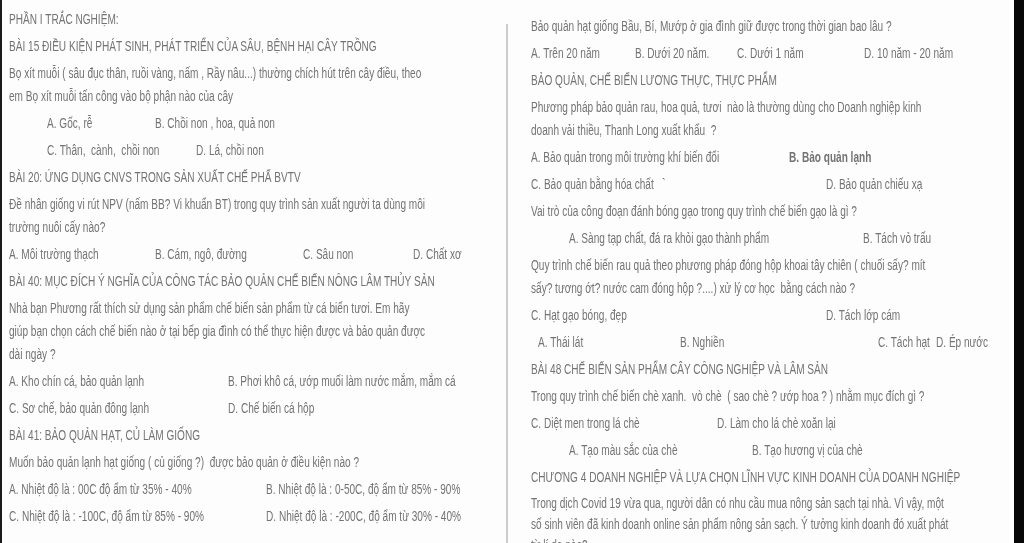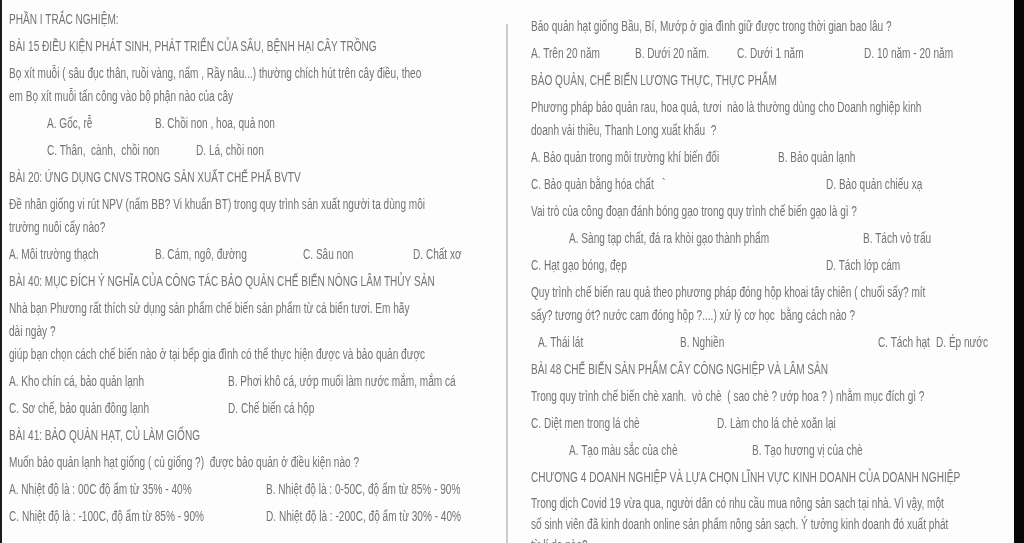--- a/index.html
+++ b/index.html
@@ -64,22 +64,22 @@
           <span class="opt" style="left: 146px;"><span class="t">B. Cám, ngô, đường</span></span>
           <span class="opt" style="left: 294px;"><span class="t">C. Sâu non</span></span>
           <span class="opt" style="left: 404px;"><span class="t">D. Chất xơ</span></span>
         </div>
       </div>
       <div class="block">
         <div class="line"><span class="t">BÀI 40: MỤC ĐÍCH Ý NGHĨA CỦA CÔNG TÁC BẢO QUẢN CHẾ BIẾN NÔNG LÂM THỦY SẢN</span></div>
       </div>
       <div class="block">
         <div class="line"><span class="t">Nhà bạn Phương rất thích sử dụng sản phẩm chế biến sản phẩm từ cá biển tươi. Em hãy</span></div>
+        <div class="line"><span class="t">giúp bạn chọn cách chế biến nào ở tại bếp gia đình có thể thực hiện được và bảo quản được</span></div>
         <div class="line"><span class="t">dài ngày ?</span></div>
-        <div class="line"><span class="t">giúp bạn chọn cách chế biến nào ở tại bếp gia đình có thể thực hiện được và bảo quản được</span></div>
       </div>
       <div class="block">
         <div class="row">
           <span class="opt" style="left: 0px;"><span class="t">A. Kho chín cá, bảo quản lạnh</span></span>
           <span class="opt" style="left: 219px;"><span class="t">B. Phơi khô cá, ướp muối làm nước mắm, mắm cá</span></span>
         </div>
       </div>
       <div class="block">
         <div class="row">
           <span class="opt" style="left: 0px;"><span class="t">C. Sơ chế, bảo quản đông lạnh</span></span>
@@ -120,47 +120,47 @@
       <div class="block">
         <div class="line"><span class="t">BẢO QUẢN, CHẾ BIẾN LƯƠNG THỰC, THỰC PHẨM</span></div>
       </div>
       <div class="block">
         <div class="line"><span class="t">Phương pháp bảo quản rau, hoa quả, tươi  nào là thường dùng cho Doanh nghiệp kinh</span></div>
         <div class="line"><span class="t">doanh vải thiều, Thanh Long xuất khẩu  ?</span></div>
       </div>
       <div class="block">
         <div class="row">
           <span class="opt" style="left: 0px;"><span class="t">A. Bảo quản trong môi trường khí biến đổi</span></span>
-          <span class="opt" style="left: 247px;"><span class="t">B. Bảo quản lạnh</span></span>
+          <span class="opt" style="left: 258px; font-weight: bold;"><span class="t">B. Bảo quản lạnh</span></span>
         </div>
       </div>
       <div class="block">
         <div class="row">
           <span class="opt" style="left: 0px;"><span class="t">C. Bảo quản bằng hóa chất   `</span></span>
           <span class="opt" style="left: 295px;"><span class="t">D. Bảo quản chiếu xạ</span></span>
         </div>
       </div>
       <div class="block">
         <div class="line"><span class="t">Vai trò của công đoạn đánh bóng gạo trong quy trình chế biến gạo là gì ?</span></div>
       </div>
       <div class="block">
         <div class="row">
           <span class="opt" style="left: 38px;"><span class="t">A. Sàng tạp chất, đá ra khỏi gạo thành phẩm</span></span>
           <span class="opt" style="left: 332px;"><span class="t">B. Tách vỏ trấu</span></span>
         </div>
       </div>
       <div class="block">
+        <div class="line"><span class="t">Quy trình chế biến rau quả theo phương pháp đóng hộp khoai tây chiên ( chuối sấy? mít</span></div>
+        <div class="line"><span class="t">sấy? tương ớt? nước cam đóng hộp ?....) xử lý cơ học  bằng cách nào ?</span></div>
+      </div>
+      <div class="block">
         <div class="row">
           <span class="opt" style="left: 0px;"><span class="t">C. Hạt gạo bóng, đẹp</span></span>
           <span class="opt" style="left: 295px;"><span class="t">D. Tách lớp cám</span></span>
         </div>
-      </div>
-      <div class="block">
-        <div class="line"><span class="t">Quy trình chế biến rau quả theo phương pháp đóng hộp khoai tây chiên ( chuối sấy? mít</span></div>
-        <div class="line"><span class="t">sấy? tương ớt? nước cam đóng hộp ?....) xử lý cơ học  bằng cách nào ?</span></div>
       </div>
       <div class="block">
         <div class="row">
           <span class="opt" style="left: 7px;"><span class="t">A. Thái lát</span></span>
           <span class="opt" style="left: 149px;"><span class="t">B. Nghiền</span></span>
           <span class="opt" style="left: 308px; margin-left: 39px;"><span class="t">C. Tách hạt</span></span>
           <span class="opt" style="left: 405px;"><span class="t">D. Ép nước</span></span>
         </div>
       </div>
       <div class="block">

